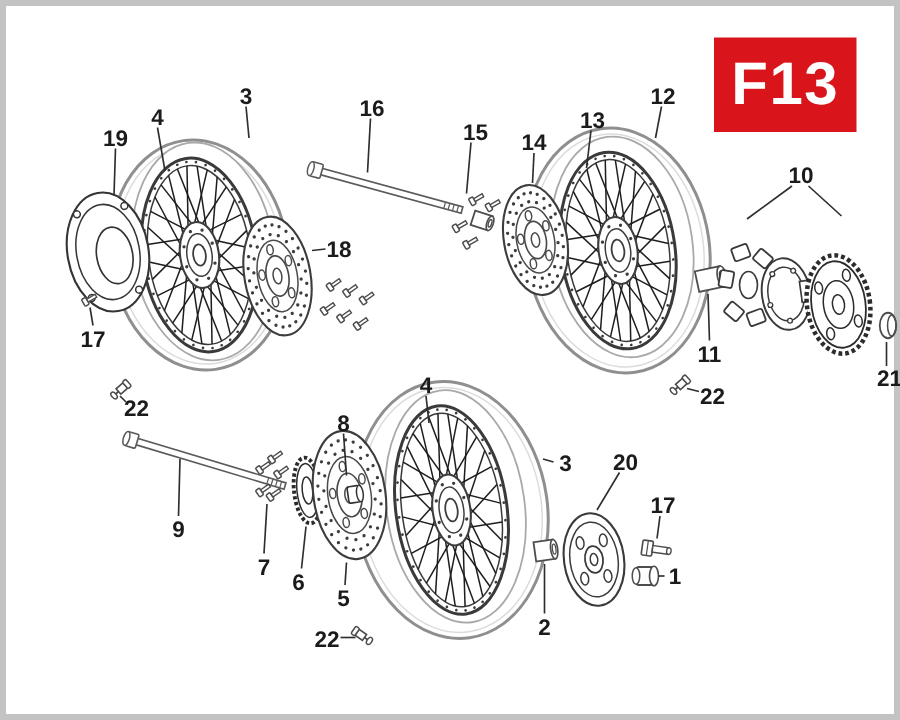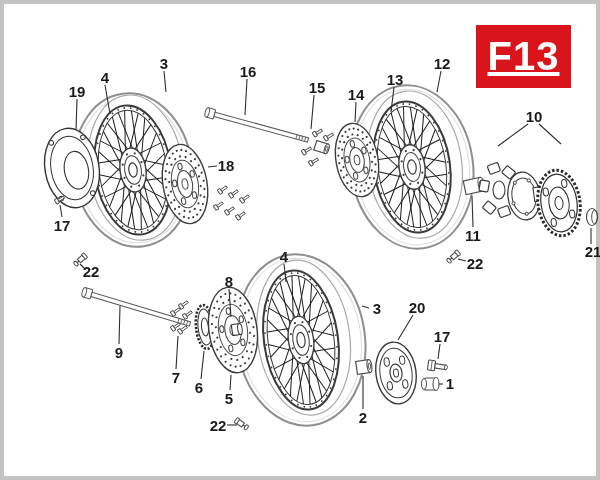--- a/index.html
+++ b/index.html
@@ -736,16 +736,16 @@
       </g>
       <g>
         <line x1="443" y1="384" x2="439" y2="384" stroke="#2e2e2e" stroke-width="1.1"></line>
         <text x="450" y="389" text-anchor="middle" class="callout">1</text>
       </g>
       <g>
         <line x1="227" y1="425" x2="237" y2="425" stroke="#2e2e2e" stroke-width="1.1"></line>
         <text x="218" y="431" text-anchor="middle" class="callout">22</text>
       </g>
     </svg>
-  <div class="badge" style="background: rgb(217, 21, 27); color: rgb(255, 255, 255); text-decoration: underline;">
+  <div class="badge" style="background: rgb(217, 21, 27); color: rgb(255, 255, 255);">
     <span>F13</span>
   </div>
 </div>
 
 </body></html>

